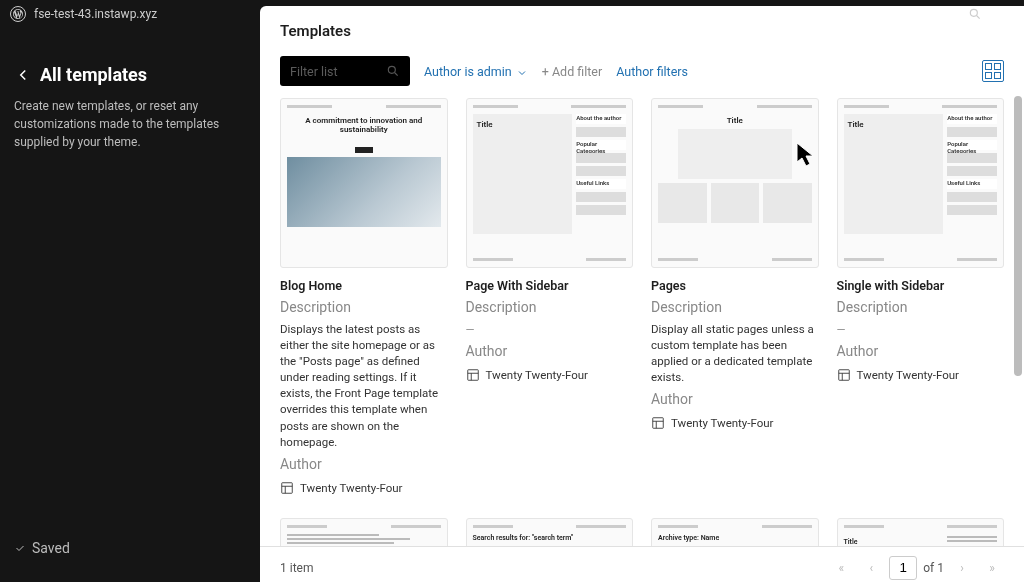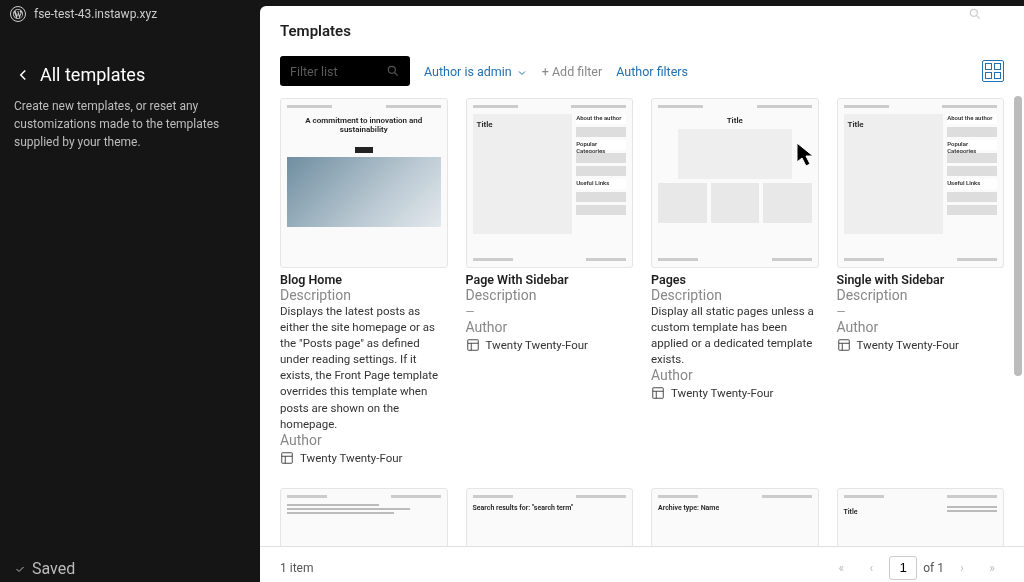--- a/index.html
+++ b/index.html
@@ -10,23 +10,23 @@
 
 .topbar { position: absolute; top: 0; left: 0; right: 0; height: 28px; display: flex; align-items: center; padding: 0 10px; color: #ccc; font-size: 12px; z-index: 2; }
 .topbar .wpicon { width: 16px; height: 16px; margin-right: 8px; border: 1.5px solid #ccc; border-radius: 50%; display: flex; align-items: center; justify-content: center; font-size: 10px; font-weight: bold; }
 .topbar .spacer { flex: 1; }
 .topbar .searchicon { width: 14px; height: 14px; margin-right: 32px; }
 
 
 .leftpanel { width: 260px; height: 100%; padding: 48px 14px 14px 14px; position: relative; display: flex; flex-direction: column; }
 .leftpanel .title-row { display: flex; align-items: center; margin: 16px 0 12px 0; }
 .leftpanel .back-chevron { width: 18px; height: 18px; margin-right: 8px; cursor: pointer; }
-.leftpanel h2 { font-size: 18px; font-weight: 400; }
+.leftpanel h2 { font-size: 18px; font-weight: 700; }
 .leftpanel .desc { font-size: 12px; color: #bdbdbd; line-height: 1.5; }
-.leftpanel .saved { position: absolute; bottom: 4px; left: 14px; font-size: 16px; color: #bbb; display: flex; align-items: center; gap: 6px; }
+.leftpanel .saved { position: absolute; bottom: 26px; left: 14px; font-size: 14px; color: #bbb; display: flex; align-items: center; gap: 6px; }
 
 
 .rightpanel { flex: 1; height: 100%; background: #fff; color: #1e1e1e; border-radius: 6px 0 0 6px; margin-top: 6px; display: flex; flex-direction: column; position: relative; overflow: hidden; }
 .rp-header { padding: 16px 20px 10px; font-size: 15px; font-weight: 600; }
 
 
 .rp-scroll { flex: 1; overflow: hidden; position: relative; }
 .rp-scroll-inner { position: absolute; inset: 0 12px 0 0; overflow: hidden; padding: 0 8px 0 20px; }
 .fake-scrollbar { position: absolute; top: 46px; right: 2px; width: 8px; height: 280px; background: #bcbcbc; border-radius: 4px; }
 
@@ -36,21 +36,21 @@
 .filter-search .mag { width: 14px; height: 14px; }
 .author-filter { color: #2271b1; display: flex; align-items: flex-end; gap: 4px; cursor: pointer; }
 .add-filter { color: #888; cursor: pointer; }
 .reset-filter { color: #2271b1; cursor: pointer; }
 .filters .spacer { flex: 1; }
 .grid-toggle { width: 22px; height: 22px; border: 1px solid #2271b1; border-radius: 2px; display: grid; grid-template: 1fr 1fr / 1fr 1fr; gap: 2px; padding: 2px; cursor: pointer; }
 .grid-toggle span { background: #fff; border: 1px solid #2271b1; }
 
 
 .grid { display: grid; grid-template-columns: repeat(4, 1fr); gap: 18px; }
-.card { display: flex; flex-direction: column; font-size: 12px; }
+.card { display: flex; flex-direction: column; gap: 6px; font-size: 12px; }
 .thumb { height: 170px; background: #fafafa; border: 1px solid #e5e5e5; border-radius: 3px; padding: 6px; position: relative; overflow: hidden; }
 .thumb .tbar { height: 5px; display: flex; justify-content: space-between; margin-bottom: 4px; }
 .thumb .tbar::before { content: ""; width: 45px; height: 3px; background: #ccc; }
 .thumb .tbar::after { content: ""; width: 55px; height: 3px; background: #ccc; }
 .thumb .ttitle { font-size: 8px; text-align: center; font-weight: 600; color: #222; margin: 6px 0 3px; }
 .thumb .tsub { font-size: 5px; text-align: center; color: #888; margin-bottom: 4px; }
 .thumb .tbtn { width: 18px; height: 6px; background: #222; margin: 0 auto 4px; }
 .thumb .timg { height: 70px; background: linear-gradient(135deg, #6f8ea0 0%, #b9c8d2 60%, #e3e9ed 100%); margin: 2px 0; }
 .thumb .blockrow { display: flex; gap: 4px; margin-top: 4px; }
 .thumb .block { flex: 1; background: #e8e8e8; height: 40px; }

